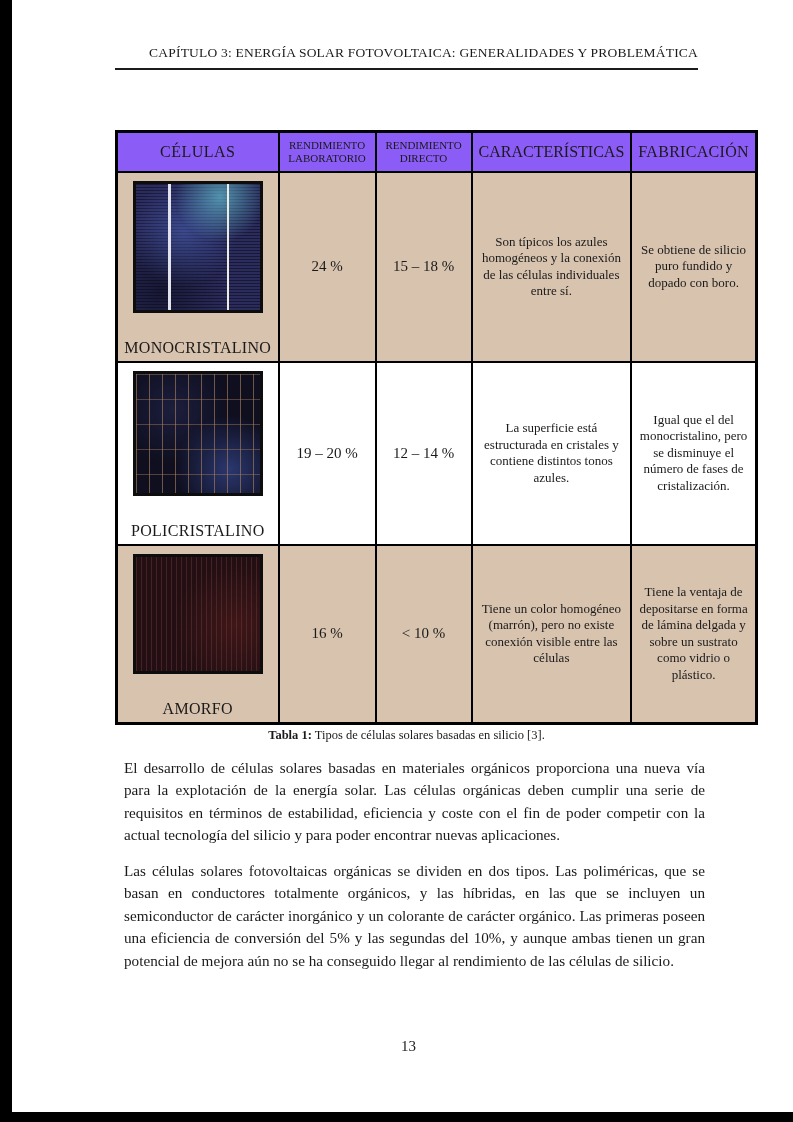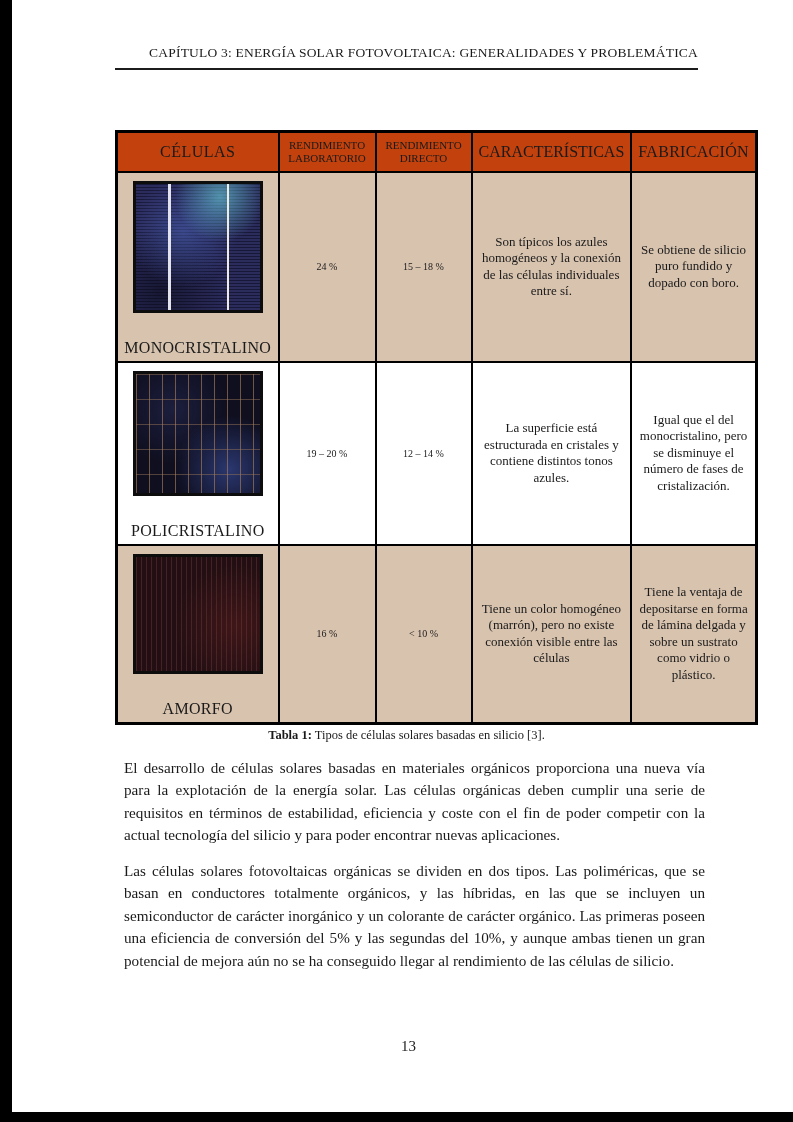--- a/index.html
+++ b/index.html
@@ -26,34 +26,34 @@
   }
   .cells-table col.c0{width:162px}
   .cells-table col.c1{width:97px}
   .cells-table col.c2{width:96px}
   .cells-table col.c3{width:119px}
   .cells-table col.c4{width:109px}
   .cells-table td,.cells-table th{
     border:2px solid #000;text-align:center;vertical-align:middle;
     padding:3px 6px;box-sizing:border-box;font-weight:normal;
   }
-  .cells-table thead tr{height:40px;background:#c2410c;}
+  .cells-table thead tr{height:40px;background:#8b5cf6;}
   th.h-cells{font-size:16px;letter-spacing:.5px;}
   th.h-rlab,th.h-rdir{font-size:11px;line-height:13px;}
   th.h-carac{font-size:16px;}
   th.h-fab{font-size:16px;letter-spacing:.3px;text-align:center;}
   tr.row-beige{background:var(--row-highlight,#d8c3ae);}
   tr.row-white{background:#fff;}
   tr.r1{height:168px;}
   tr.r2{height:165px;}
   tr.r3{height:155px;}
   td.cell-photo-cell{padding:8px 2px 4px 2px;}
   .photo-wrap{display:flex;flex-direction:column;align-items:center;gap:24px;}
   .cell-label{font-size:16px;letter-spacing:.3px;margin-top:2px;white-space:nowrap;}
-  .cell-value{font-size:10px;}
+  .cell-value{font-size:15px;}
   .cell-desc{font-size:13px;line-height:16.5px;}
   .cell-img{width:130px;border:3px solid #0d0d0d;box-sizing:border-box;}
   .img-mono{
     height:132px;background-color:#2b2b5c;
     background-image:
       linear-gradient(90deg,transparent 0 26%,#e3e3ee 26% 28%,transparent 28% 73%,#ecece2 73% 75%,transparent 75%),
       radial-gradient(circle at 68% 10%,rgba(110,215,230,.6),rgba(110,215,230,0) 32%),
       radial-gradient(circle at 38% 38%,rgba(80,110,200,.45),rgba(80,110,200,0) 50%),
       radial-gradient(circle at 20% 85%,rgba(10,10,25,.6),rgba(10,10,25,0) 45%),
       repeating-linear-gradient(180deg,rgba(5,5,20,.5) 0 1px,rgba(255,255,255,0) 1px 3px);

